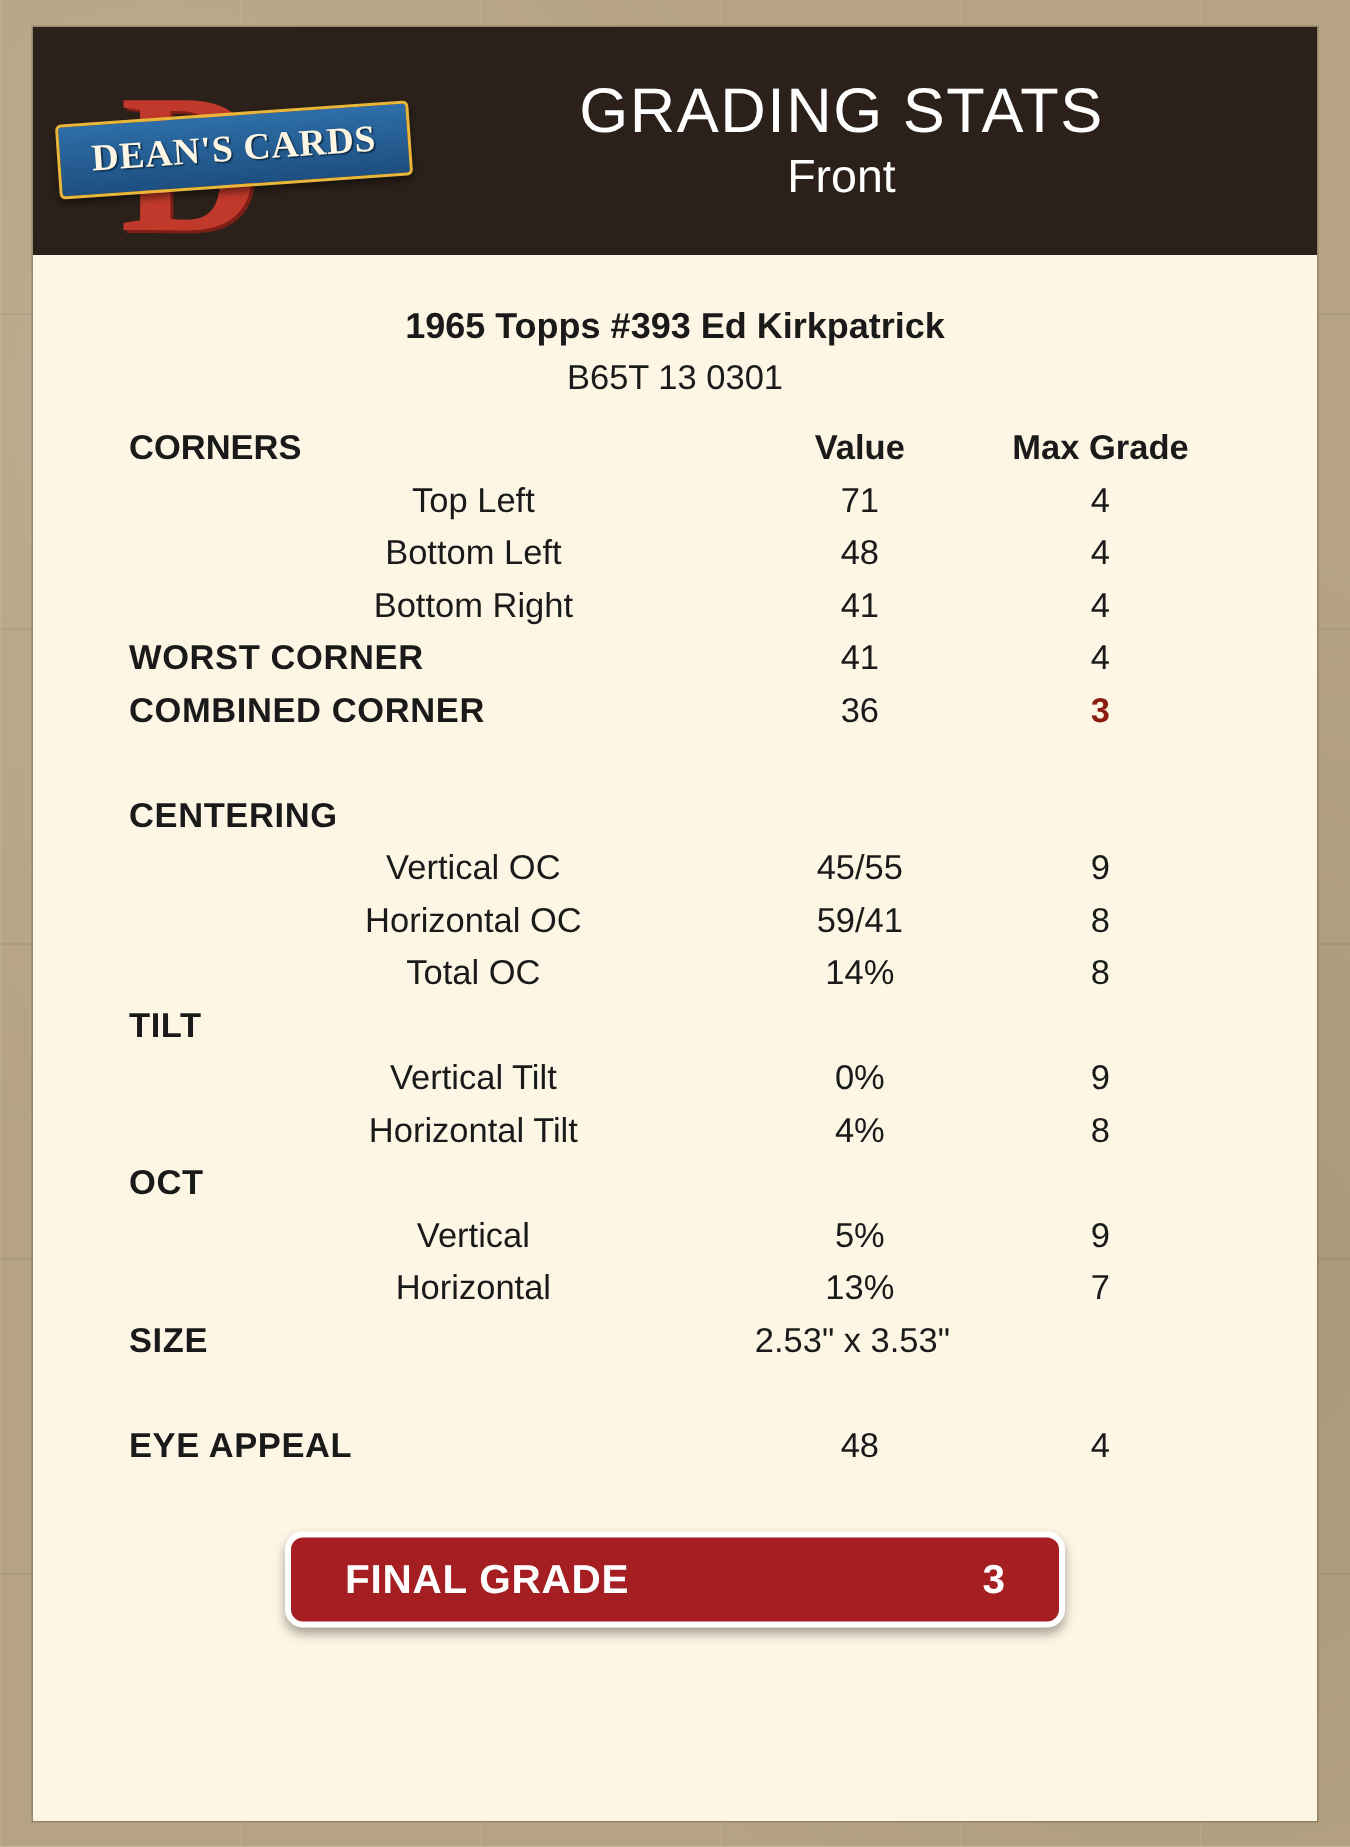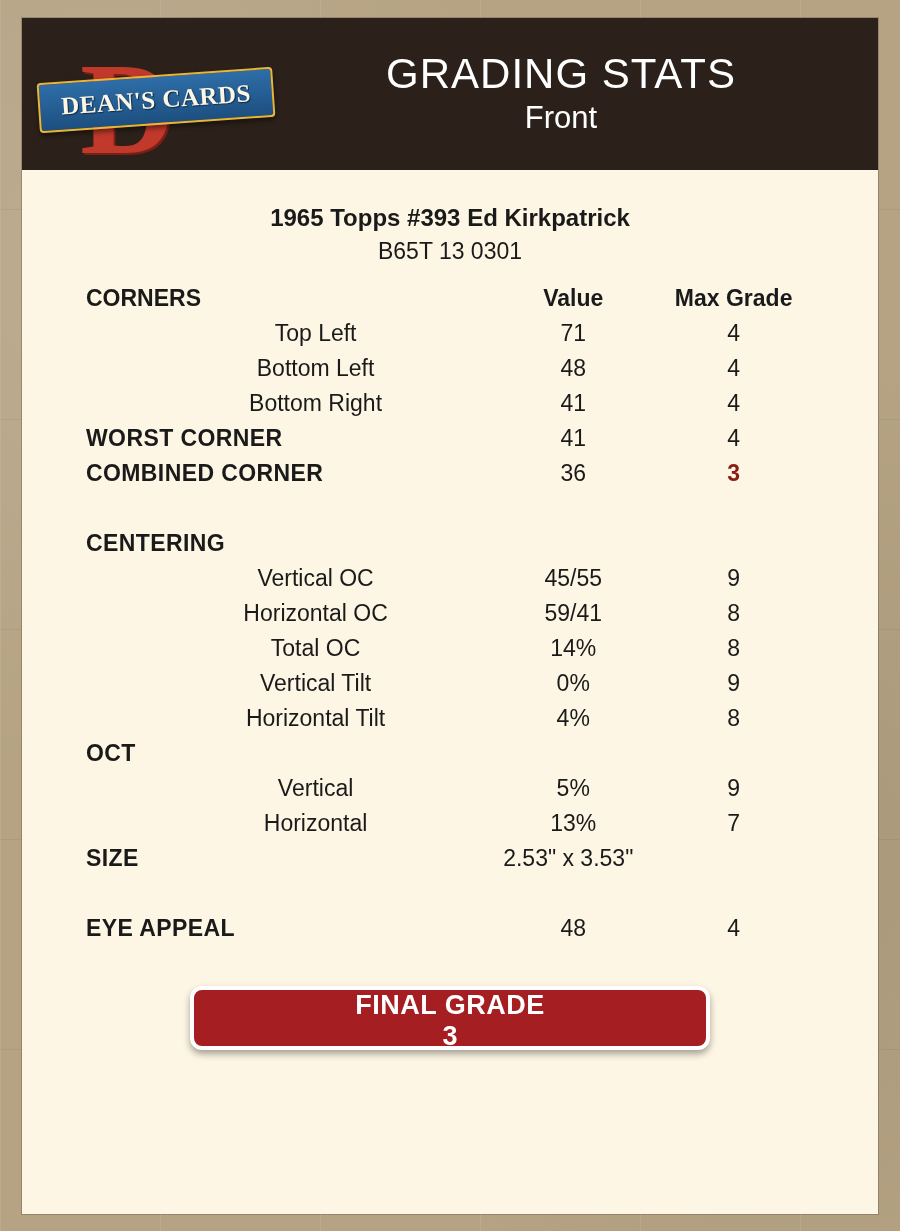--- a/index.html
+++ b/index.html
@@ -149,21 +149,20 @@
   .final-bar {
     background: #a51e22;
     border: 4px solid #ffffff;
     border-radius: 12px;
     box-shadow: 0 4px 7px rgba(0,0,0,0.35);
     height: 56px;
     display: flex;
     align-items: center;
     justify-content: space-between;
     padding: 0 36px;
-    flex-direction: column;
   }
   .final-label {
     color: #ffffff;
     font-size: 27px;
     font-weight: bold;
     letter-spacing: 0.5px;
   }
   .final-value {
     color: #ffffff;
     font-size: 27px;
@@ -248,20 +247,25 @@
           <td class="c-label indent">Horizontal OC</td>
           <td class="c-value">59/41</td>
           <td class="c-grade">8</td>
         </tr>
         <tr>
           <td class="c-label indent">Total OC</td>
           <td class="c-value">14%</td>
           <td class="c-grade">8</td>
         </tr>
 
+        <tr class="sec">
+          <td class="c-label">TILT</td>
+          <td class="c-value"></td>
+          <td class="c-grade"></td>
+        </tr>
         <tr>
           <td class="c-label indent">Vertical Tilt</td>
           <td class="c-value">0%</td>
           <td class="c-grade">9</td>
         </tr>
         <tr>
           <td class="c-label indent">Horizontal Tilt</td>
           <td class="c-value">4%</td>
           <td class="c-grade">8</td>
         </tr>

